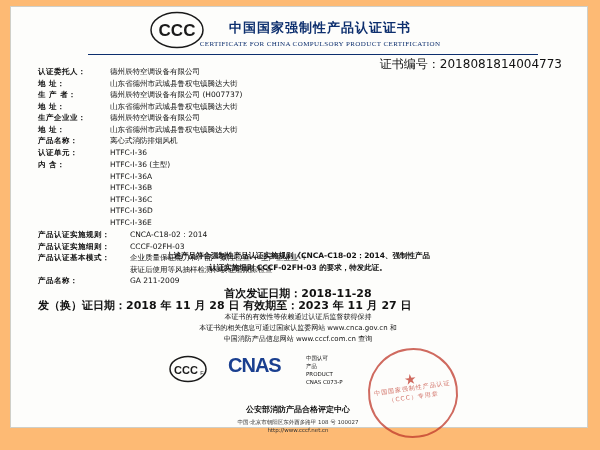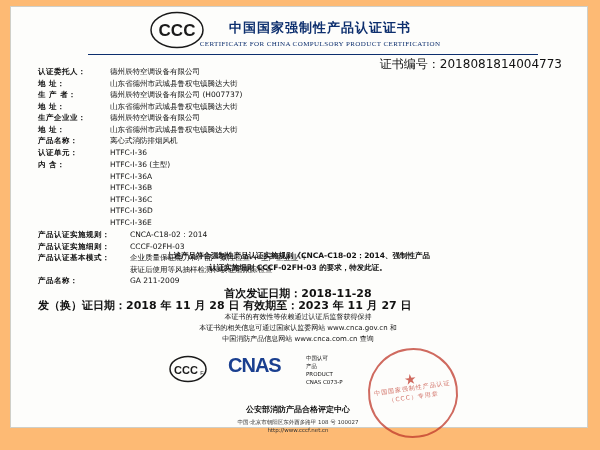--- a/index.html
+++ b/index.html
@@ -195,21 +195,21 @@
   </div>
 
   <div class="dates">
     <div class="center">首次发证日期：2018-11-28</div>
     <div>发（换）证日期：2018 年 11 月 28 日    有效期至：2023 年 11 月 27 日</div>
   </div>
 
   <div class="notes">
     <div>本证书的有效性等依赖通过认证后监督获得保持</div>
     <div>本证书的相关信息可通过国家认监委网站 www.cnca.gov.cn 和</div>
-    <div>中国消防产品信息网站 www.cnca.com.cn 查询</div>
+    <div>中国消防产品信息网站 www.cccf.com.cn 查询</div>
   </div>
 
   <div class="logos">
     <svg class="ccc-small" viewBox="0 0 80 60">
       <ellipse cx="40" cy="30" rx="36" ry="25" fill="none" stroke="#1a1a1a" stroke-width="3"></ellipse>
       <text x="36" y="39" text-anchor="middle" font-size="22" font-weight="bold" fill="#1a1a1a" font-family="Liberation Sans, sans-serif">CCC</text>
       <text x="68" y="42" text-anchor="middle" font-size="11" fill="#1a1a1a" font-family="Liberation Sans, sans-serif">F</text>
     </svg>
 
     <div class="cnas">

